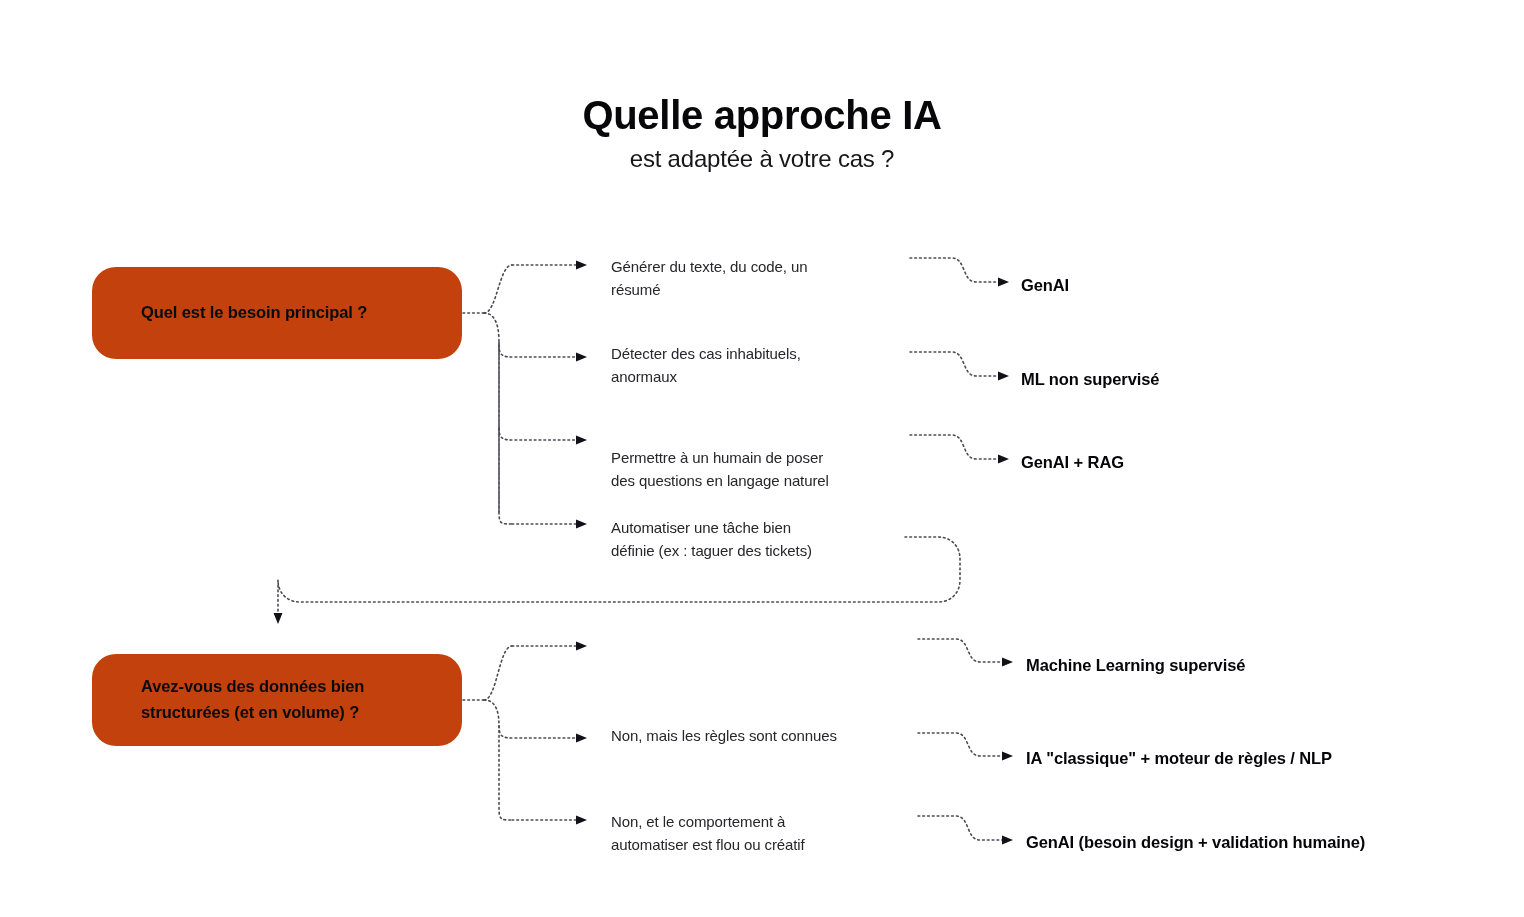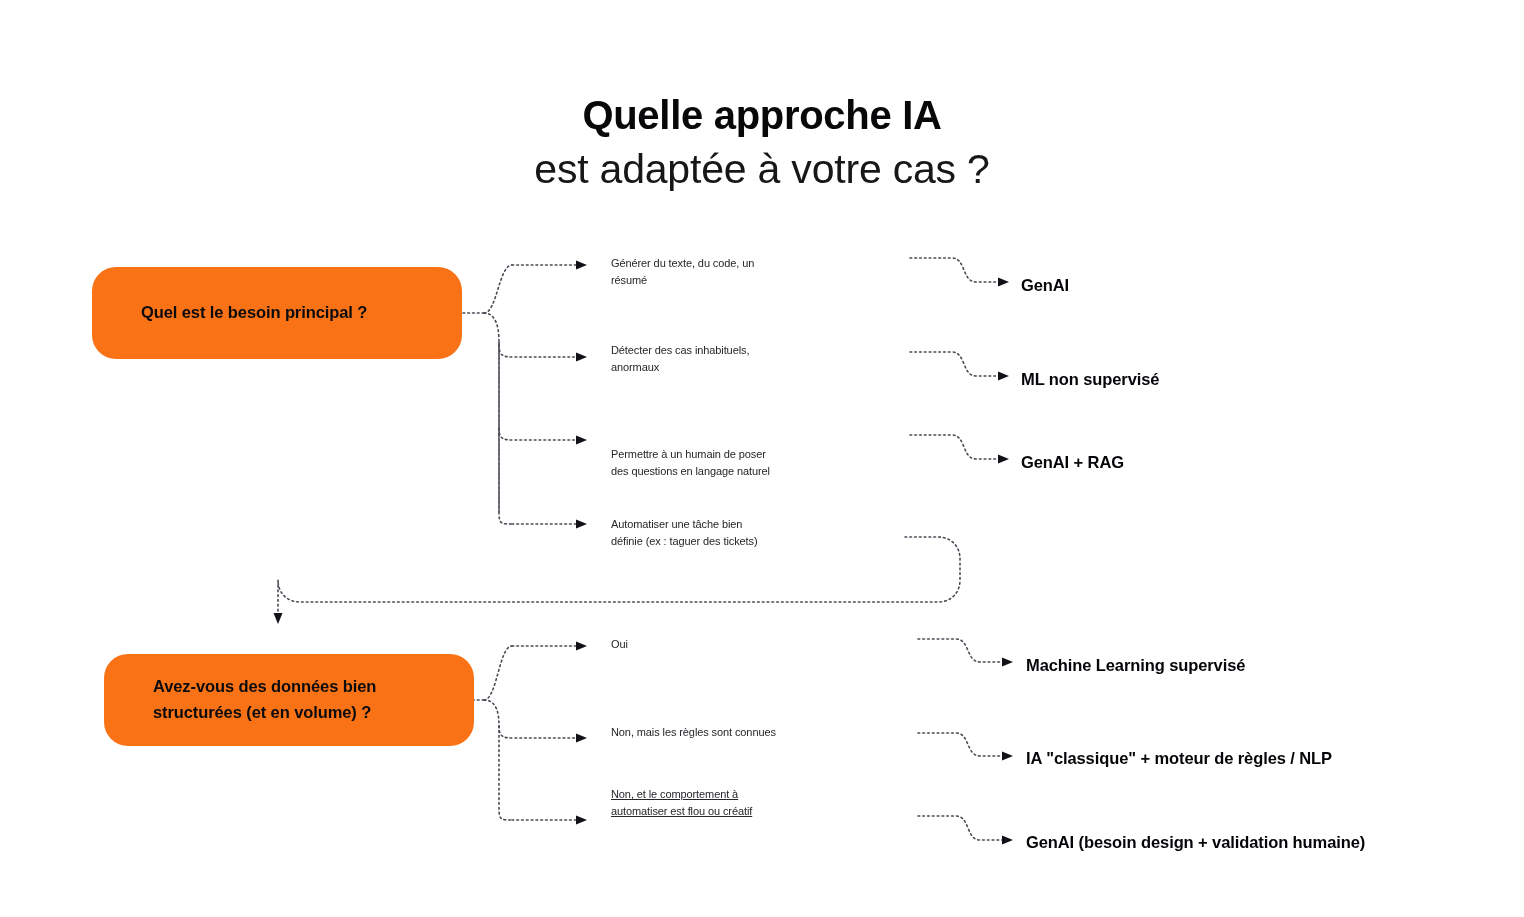--- a/index.html
+++ b/index.html
@@ -30,62 +30,62 @@
   }
   #title-line-1 {
     display: block;
     font-size: 40px;
     font-weight: 700;
     color: #08080a;
     letter-spacing: -0.3px;
   }
   #title-line-2 {
     display: block;
-    font-size: 41px;
+    font-size: 24px;
     font-weight: 400;
     color: #17171a;
     letter-spacing: -0.2px;
     margin-top: 6px;
   }
 
   
   .q-node {
     position: absolute;
-    background: #f97316;
+    background: #c2410c;
     border-radius: 24px;
     display: flex;
     align-items: center;
     box-sizing: border-box;
   }
   .q-node-text {
     font-size: 16.5px;
     font-weight: 700;
     color: #0b0b0e;
     line-height: 1.55;
     letter-spacing: -0.1px;
   }
   #q-node-1 {
     left: 92px;
     top: 267px;
     width: 370px;
     height: 92px;
     padding: 0 26px 0 49px;
   }
   #q-node-2 {
-    left: 104px;
+    left: 92px;
     top: 654px;
     width: 370px;
     height: 92px;
     padding: 0 16px 0 49px;
   }
 
   
   .branch-label {
     position: absolute;
-    font-size: 11px;
+    font-size: 15px;
     font-weight: 400;
     color: #26262b;
     line-height: 1.55;
     letter-spacing: -0.1px;
     white-space: pre-line;
   }
 
   
   .outcome-label {
     position: absolute;
@@ -199,22 +199,21 @@
 anormaux</div>
   <div class="branch-label" style="left:611px; top:446px; width:310px;">Permettre à un humain de poser
 des questions en langage naturel</div>
   <div class="branch-label" style="left:611px; top:516px; width:310px;">Automatiser une tâche bien
 définie (ex : taguer des tickets)</div>
 
   <div class="outcome-label" style="left:1021px; top:274px;">GenAI</div>
   <div class="outcome-label" style="left:1021px; top:368px;">ML non supervisé</div>
   <div class="outcome-label" style="left:1021px; top:451px;">GenAI + RAG</div>
 
-  <div class="branch-label" style="left:611px; top:636px; width:300px;">Oui</div>
   <div class="branch-label" style="left:611px; top:724px; width:320px;">Non, mais les règles sont connues</div>
-  <div class="branch-label" style="left:611px; top:786px; width:300px;text-decoration:underline;">Non, et le comportement à
+  <div class="branch-label" style="left:611px; top:810px; width:300px;">Non, et le comportement à
 automatiser est flou ou créatif</div>
 
   <div class="outcome-label" style="left:1026px; top:654px;">Machine Learning supervisé</div>
   <div class="outcome-label" style="left:1026px; top:747px;">IA "classique" + moteur de règles / NLP</div>
   <div class="outcome-label" style="left:1026px; top:831px;">GenAI (besoin design + validation humaine)</div>
 
 </div>
 
 </body></html>

